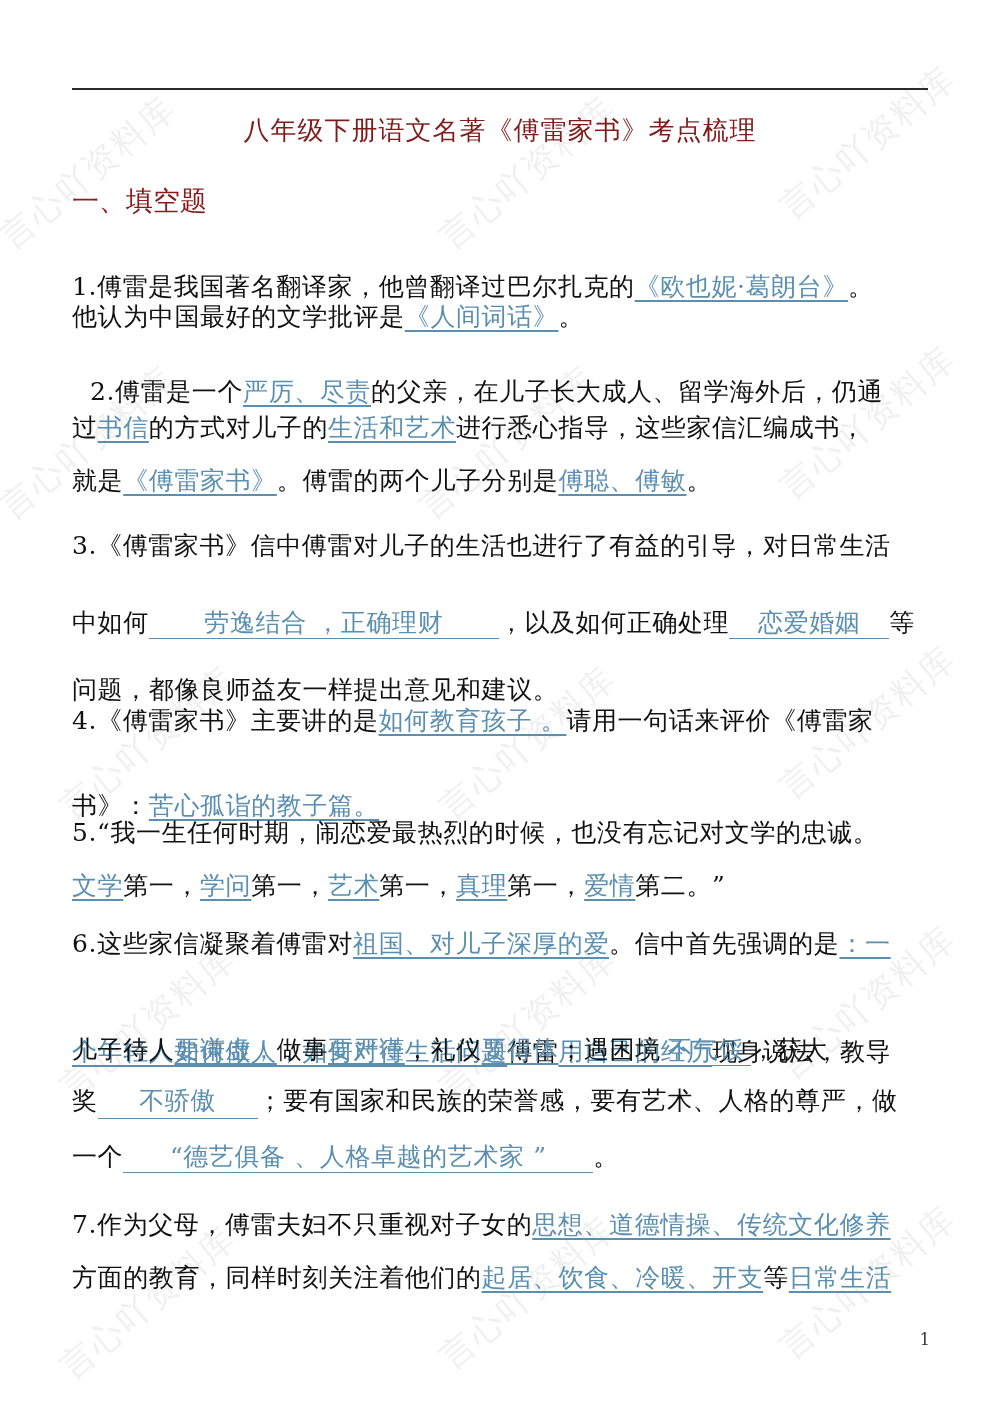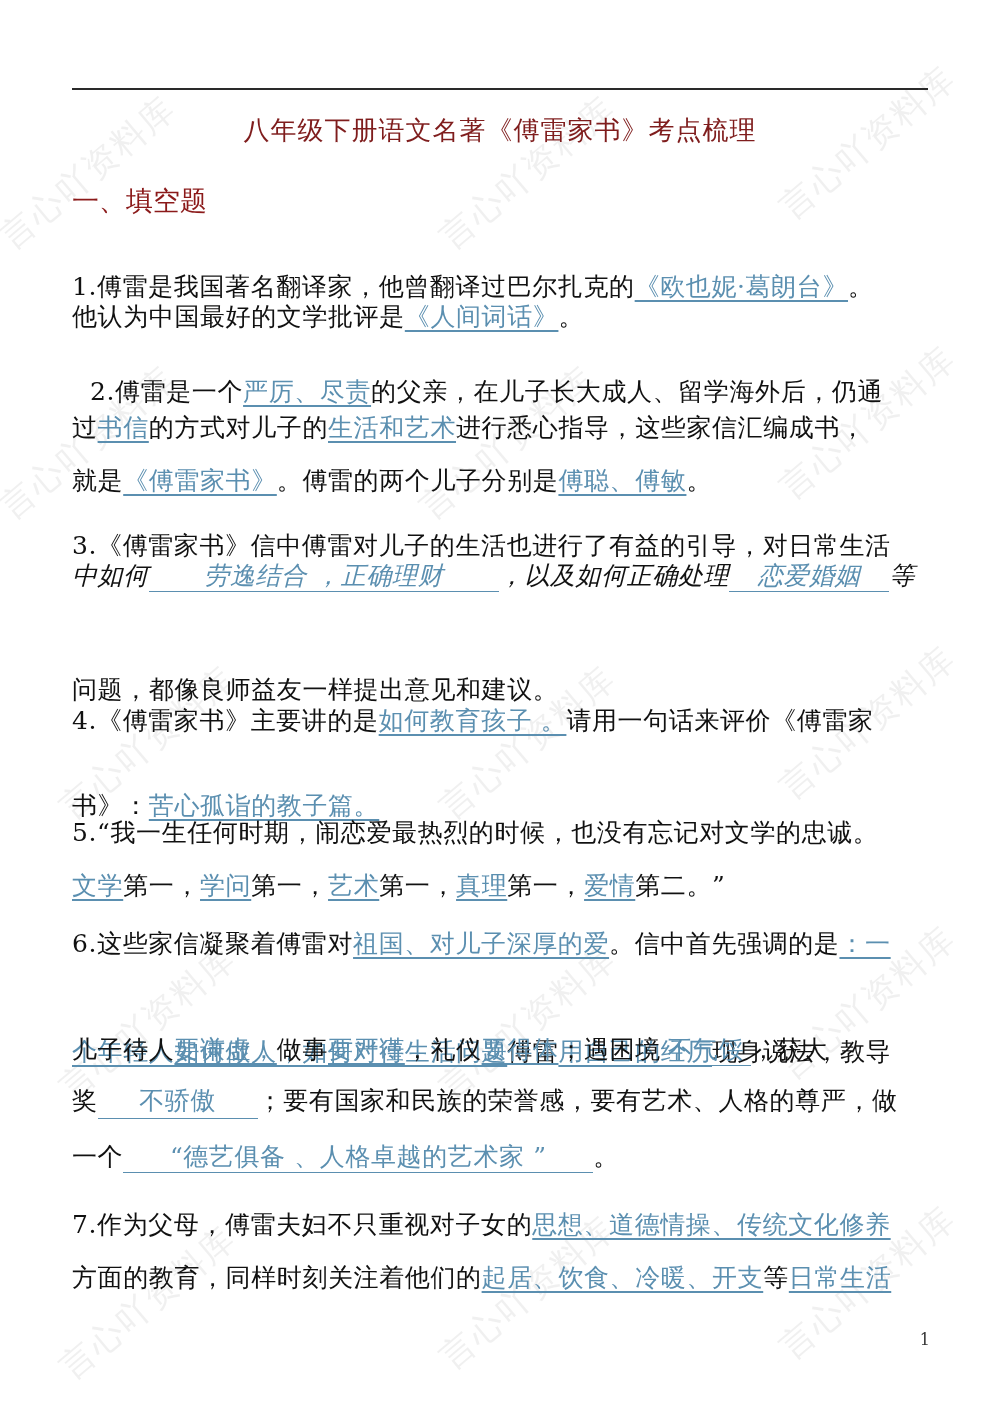--- a/index.html
+++ b/index.html
@@ -146,21 +146,21 @@
     <span>2.傅雷是一个</span><span class="ans">严厉、尽责</span><span>的父亲，在儿子长大成人、留学海外后，仍通</span>
   </div>
   <div class="line" style="top:410px;">
     <span>过</span><span class="ans">书信</span><span>的方式对儿子的</span><span class="ans">生活和艺术</span><span>进行悉心指导，这些家信汇编成书，</span>
   </div>
   <div class="line" style="top:463px;">
     <span>就是</span><span class="ans">《傅雷家书》</span><span>。傅雷的两个儿子分别是</span><span class="ans">傅聪、傅敏</span><span>。</span>
   </div>
 
   <div class="line" style="top:528px;">3.《傅雷家书》信中傅雷对儿子的生活也进行了有益的引导，对日常生活</div>
-  <div class="line" style="top:558px;font-style:italic;">
+  <div class="line" style="top:605px;">
     <span>中如何</span><span class="blank" style="width:350px;">劳逸结合 ，正确理财</span><span>，以及如何正确处理</span><span class="blank" style="width:160px;">恋爱婚姻</span><span>等</span>
   </div>
   <div class="line" style="top:636px;margin-top:36px;">问题，都像良师益友一样提出意见和建议。</div>
 
   <div class="line" style="top:703px;">
     <span>4.《傅雷家书》主要讲的是</span><span class="ans">如何教育孩子 。</span><span>请用一句话来评价《傅雷家</span>
   </div>
   <div class="line" style="top:788px;">
     <span>书》：</span><span class="ans">苦心孤诣的教子篇。</span>
   </div>

